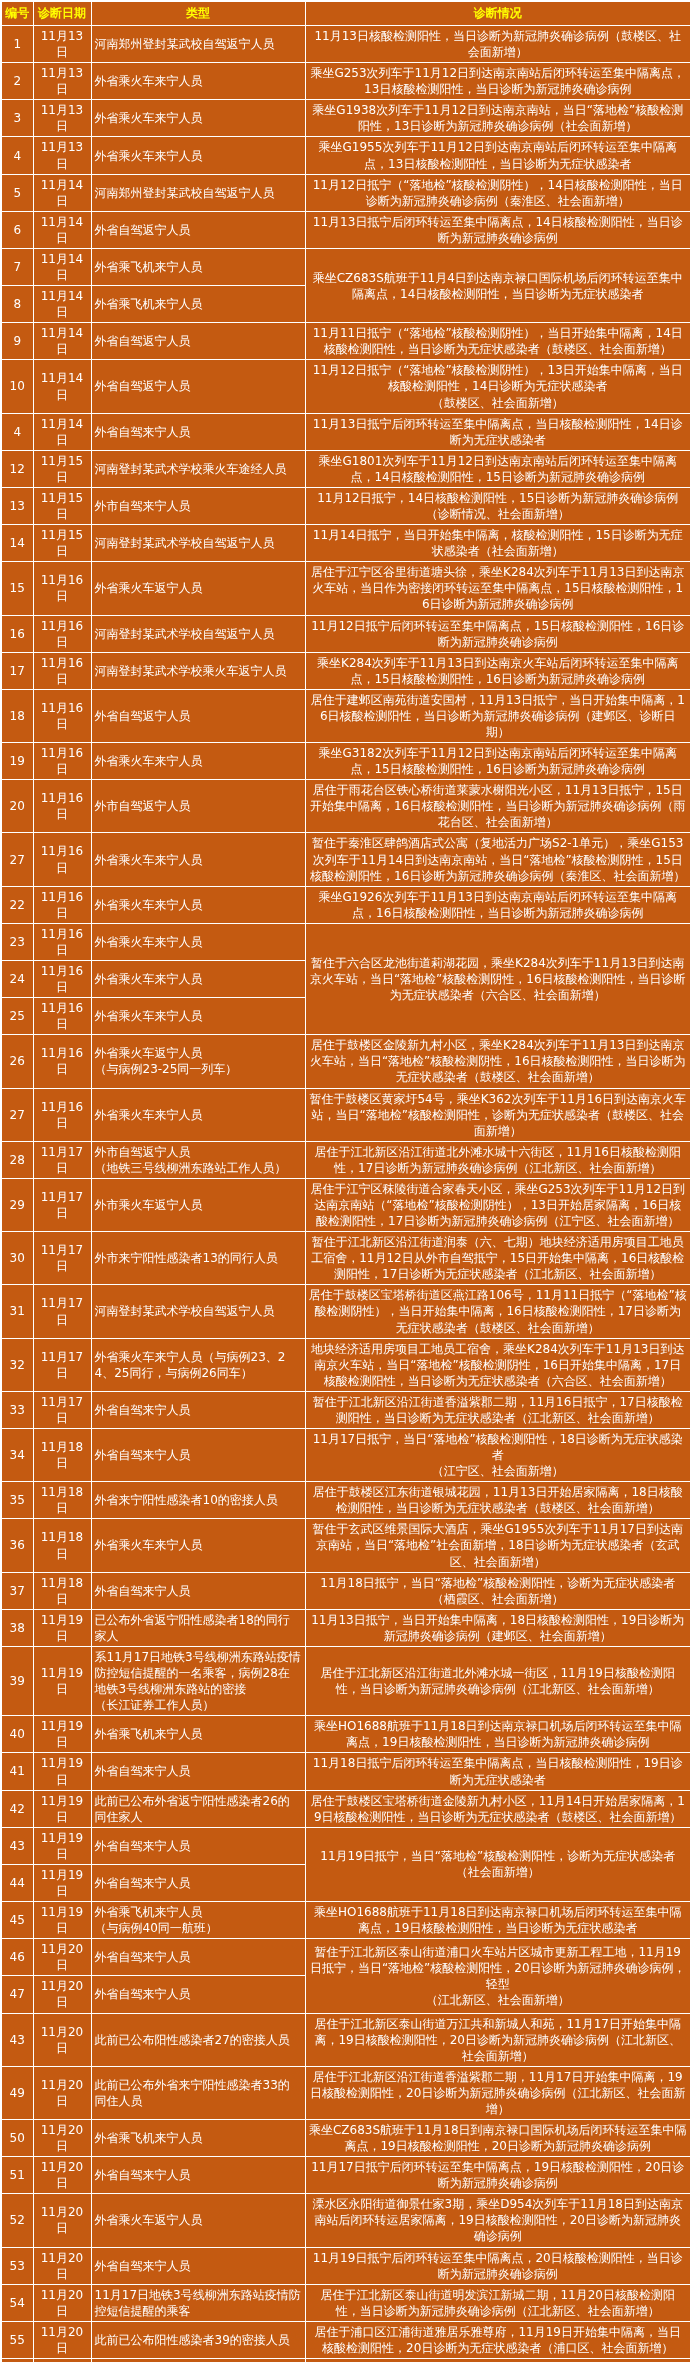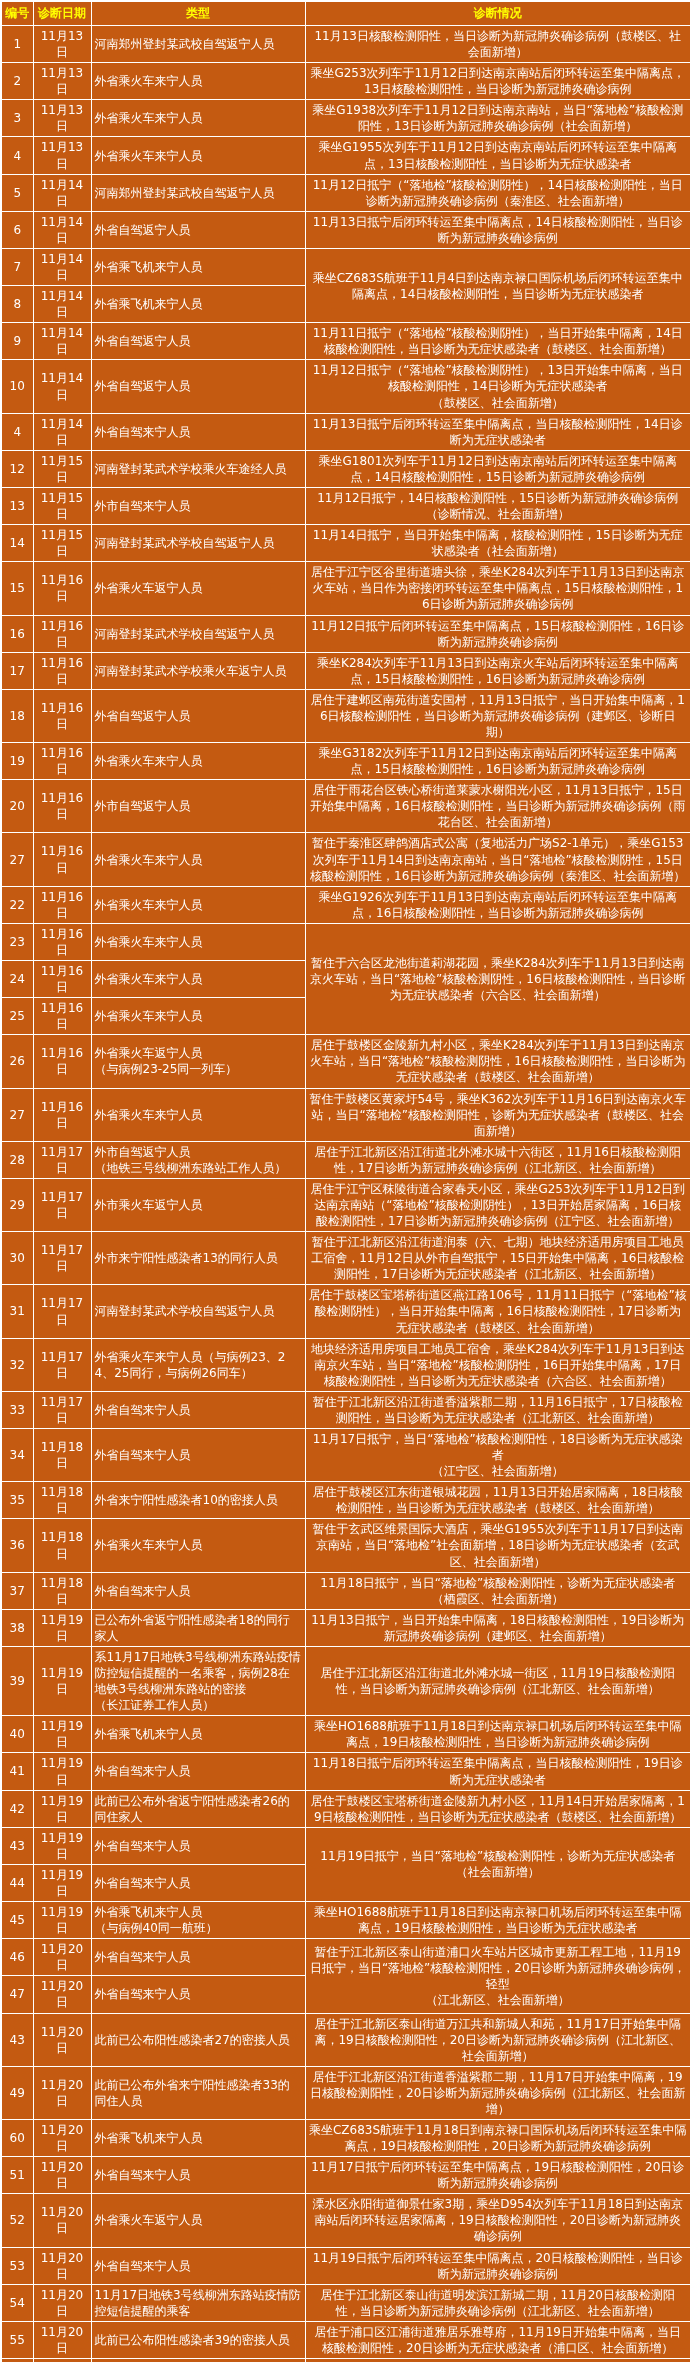--- a/index.html
+++ b/index.html
@@ -325,21 +325,21 @@
           <td class="c-type">此前已公布阳性感染者27的密接人员</td>
           <td class="c-detail">居住于江北新区泰山街道万江共和新城人和苑，11月17日开始集中隔离，19日核酸检测阳性，20日诊断为新冠肺炎确诊病例（江北新区、社会面新增）</td>
         </tr>
         <tr>
           <td class="c-no">49</td>
           <td class="c-date">11月20日</td>
           <td class="c-type">此前已公布外省来宁阳性感染者33的同住人员</td>
           <td class="c-detail">居住于江北新区沿江街道香溢紫郡二期，11月17日开始集中隔离，19日核酸检测阳性，20日诊断为新冠肺炎确诊病例（江北新区、社会面新增）</td>
         </tr>
         <tr>
-          <td class="c-no">60</td>
+          <td class="c-no">50</td>
           <td class="c-date">11月20日</td>
           <td class="c-type">外省乘飞机来宁人员</td>
           <td class="c-detail">乘坐CZ683S航班于11月18日到南京禄口国际机场后闭环转运至集中隔离点，19日核酸检测阳性，20日诊断为新冠肺炎确诊病例</td>
         </tr>
         <tr>
           <td class="c-no">51</td>
           <td class="c-date">11月20日</td>
           <td class="c-type">外省自驾来宁人员</td>
           <td class="c-detail">11月17日抵宁后闭环转运至集中隔离点，19日核酸检测阳性，20日诊断为新冠肺炎确诊病例</td>
         </tr>

